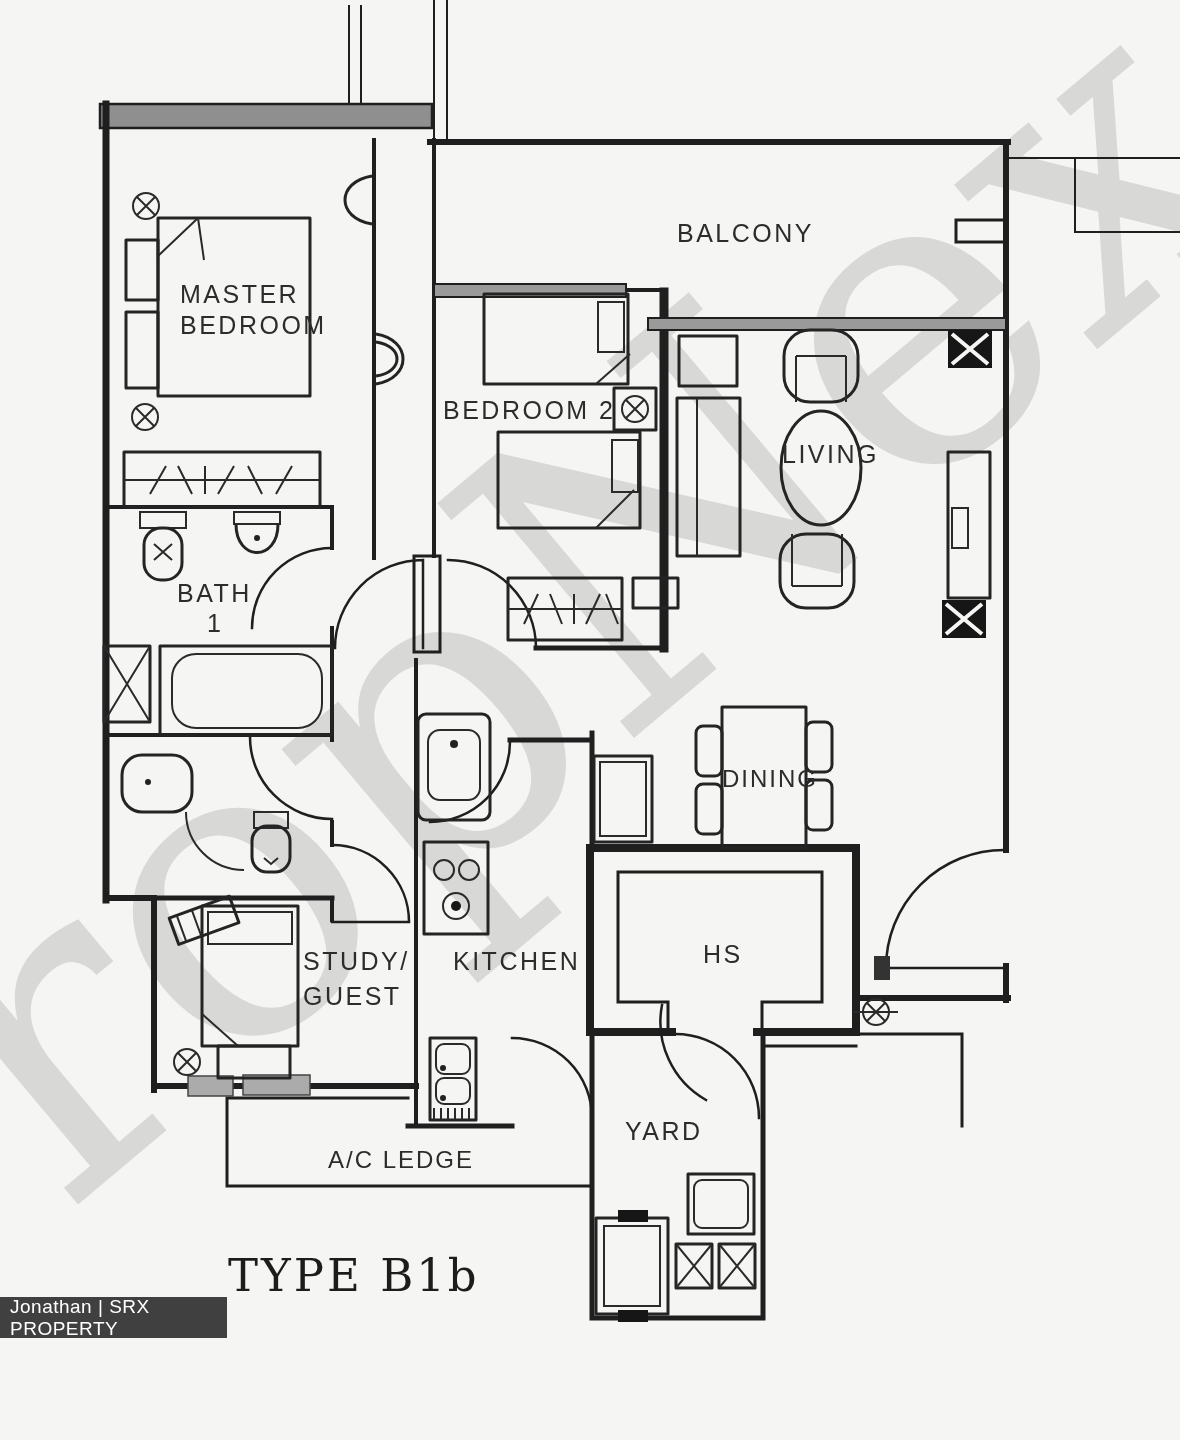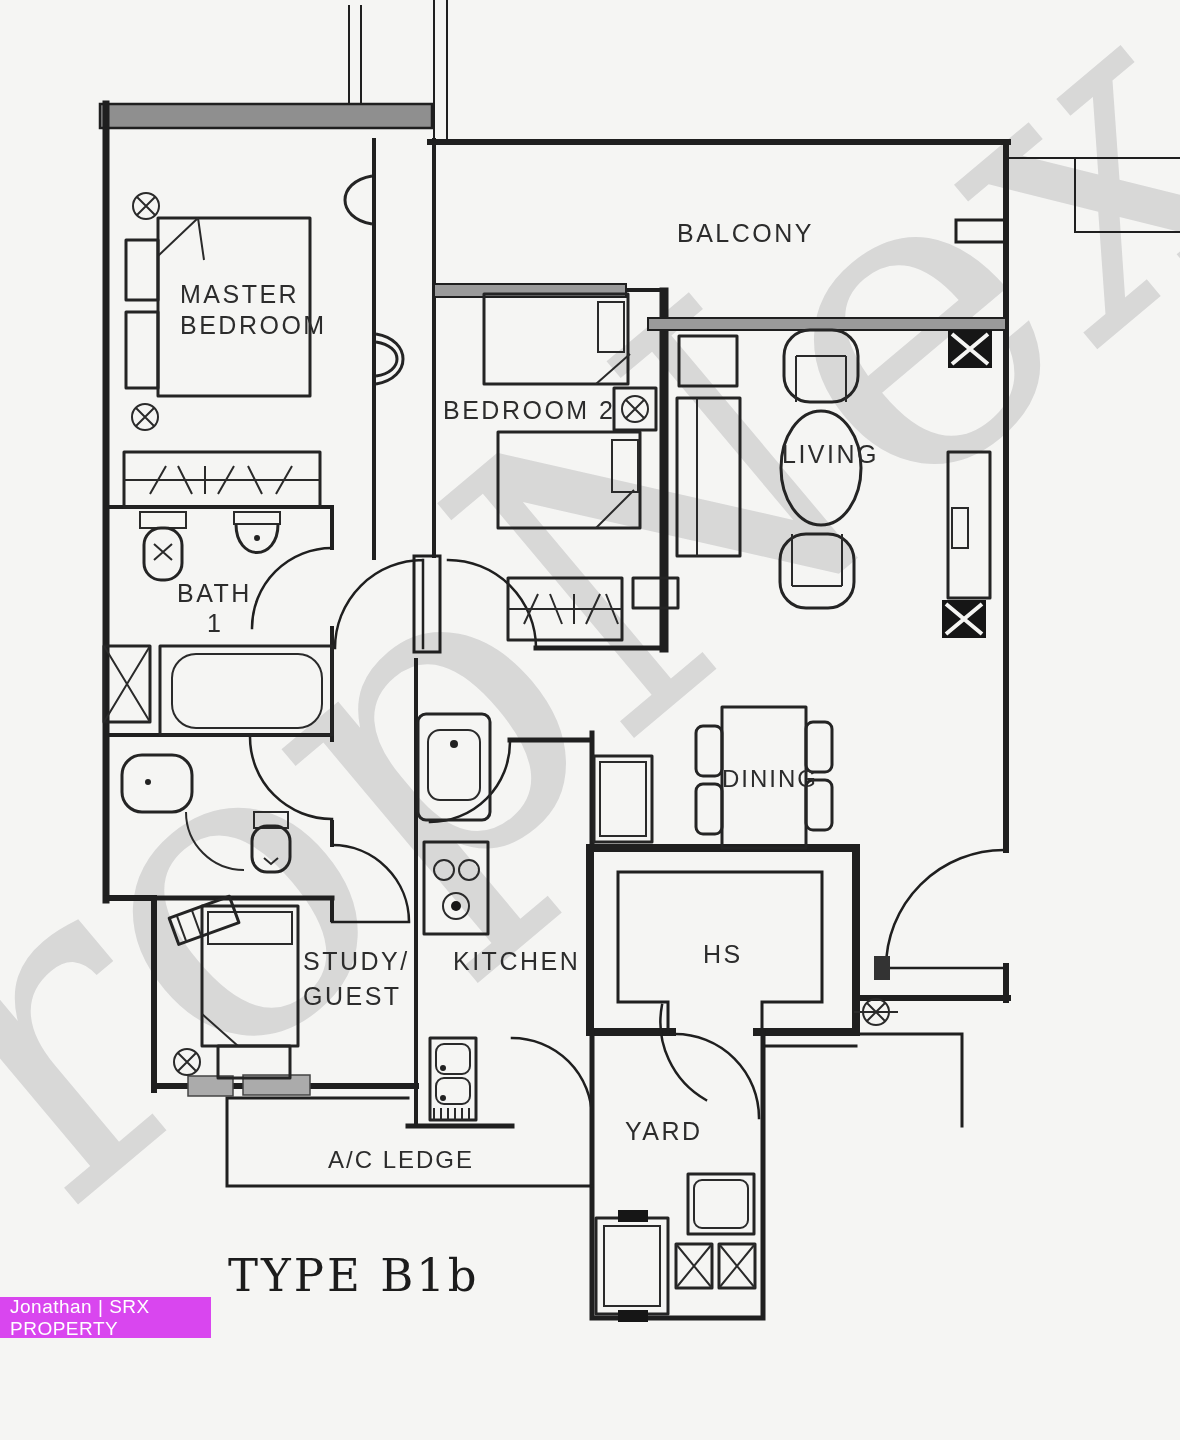--- a/index.html
+++ b/index.html
@@ -13,21 +13,21 @@
   .w5{stroke-width:5;}
   .w6{stroke-width:6;}
   .w8{stroke-width:8;}
   .furn{stroke:#242424;fill:none;stroke-width:3;stroke-linejoin:round;}
   .furn2{stroke:#2a2a2a;fill:none;stroke-width:2;}
   .rm{font-family:"Liberation Sans",sans-serif;font-size:25px;letter-spacing:2.5px;
       fill:#2c2c2c;}
   .rm-small{font-size:24px;letter-spacing:2px;}
   .type-label{font-family:"DejaVu Serif",serif;font-size:45px;letter-spacing:3px;fill:#1c1c1c;}
   .watermark{font-family:"DejaVu Serif",serif;font-size:420px;fill:#d2d2d2;opacity:.82;}
-  .badge{position:absolute;left:0;top:1297px;width:211px;height:41px;background:#d946ef;
+  .badge{position:absolute;left:0;top:1297px;width:227px;height:41px;background:#404040;
          color:#ffffff;font-size:19px;display:flex;align-items:center;padding-left:10px;
          box-sizing:border-box;letter-spacing:.5px;}
 </style>
 </head>
 <body>
 
 <div class="stage">
 <svg width="1180" height="1440" viewBox="0 0 1180 1440">
 
   <g>

